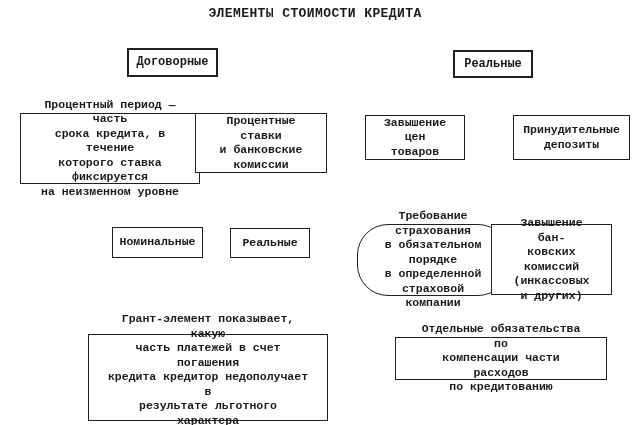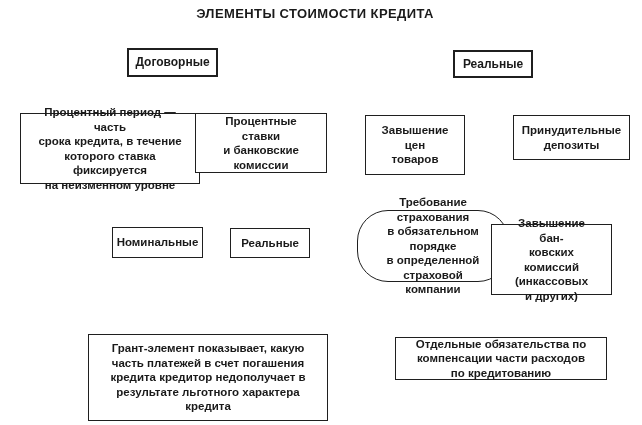--- a/index.html
+++ b/index.html
@@ -1,21 +1,21 @@
 <!DOCTYPE html>
 <html><head>
 <meta charset="utf-8">
 <style>
   html, body { margin: 0; padding: 0; background: #ffffff; }
   .canvas {
     position: relative;
     width: 642px;
     height: 425px;
     background: #ffffff;
-    font-family: Liberation Sans, sans-serif;
+    font-family: Liberation Mono, monospace;
     color: #1a1a1a;
     overflow: hidden;
   }
   .title {
     position: absolute;
     top: 6px;
     left: 0;
     width: 630px;
     text-align: center;
     font-weight: bold;
@@ -38,26 +38,26 @@
     line-height: 14.5px;
     padding: 2px 17px;
   }
   .hdr { border-width: 2px; font-size: 12px; }
   
   .b-contract-hdr { left: 127px; top: 48px;  width: 91px;  height: 29px; }
   .b-hidden-hdr   { left: 453px; top: 50px;  width: 80px;  height: 28px; }
   
   .b-period       { left: 20px;   top: 113px; width: 180px; height: 71px; }
   .b-rates        { left: 195px; top: 113px; width: 132px; height: 60px; }
-  .b-prices       { left: 365px; top: 115px; width: 100px; height: 60px; }
+  .b-prices       { left: 365px; top: 115px; width: 100px; height: 45px; }
   .b-deposits     { left: 513px; top: 115px; width: 117px; height: 45px; }
   
   .b-nominal      { left: 112px; top: 227px; width: 91px;  height: 31px; }
   .b-real         { left: 230px; top: 228px; width: 80px;  height: 30px; }
-  .b-insurance    { left: 357px; top: 210px; width: 152px; height: 72px; border-radius: 31px; }
+  .b-insurance    { left: 357px; top: 224px; width: 152px; height: 72px; border-radius: 31px; }
   .b-commissions  { left: 491px; top: 224px; width: 121px; height: 71px; }
   
   .b-grant        { left: 88px;  top: 334px; width: 240px; height: 87px; }
   .b-compensation { left: 395px; top: 337px; width: 212px; height: 43px; }
 </style>
 </head>
 <body>
 
 <div class="canvas">
 

